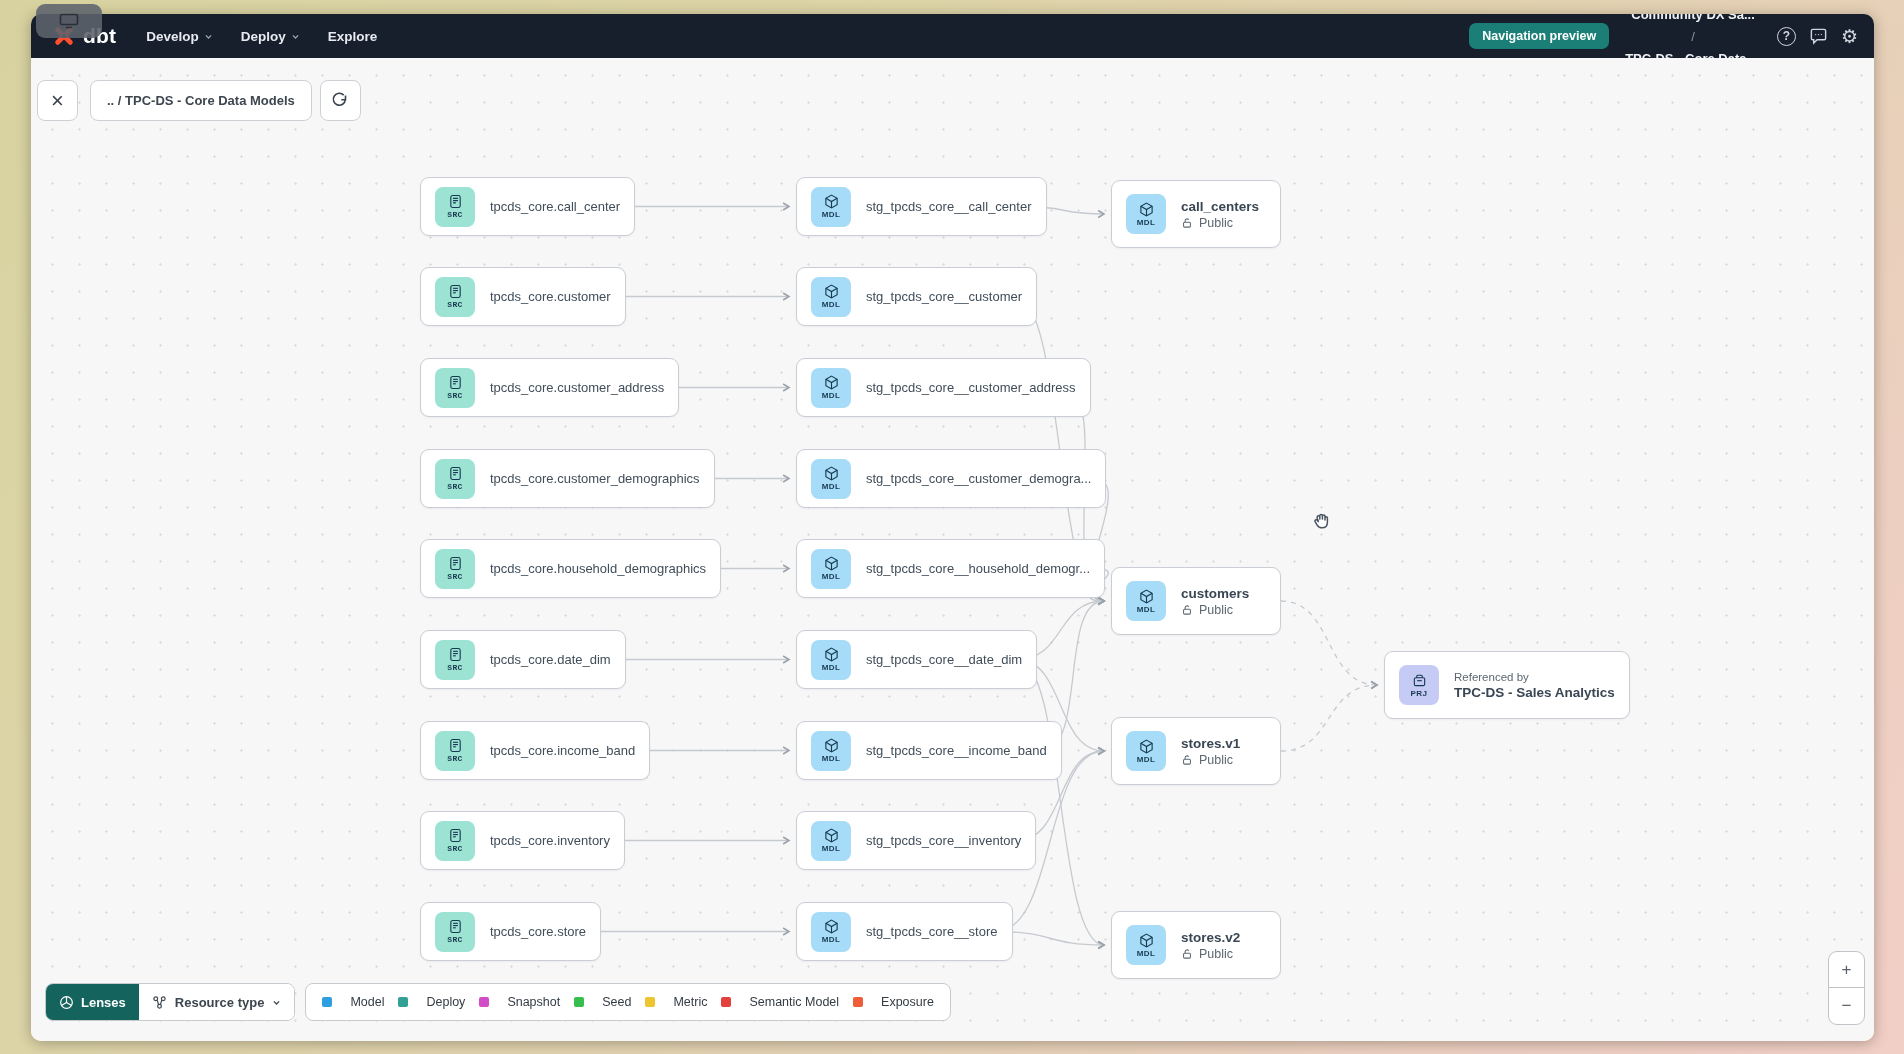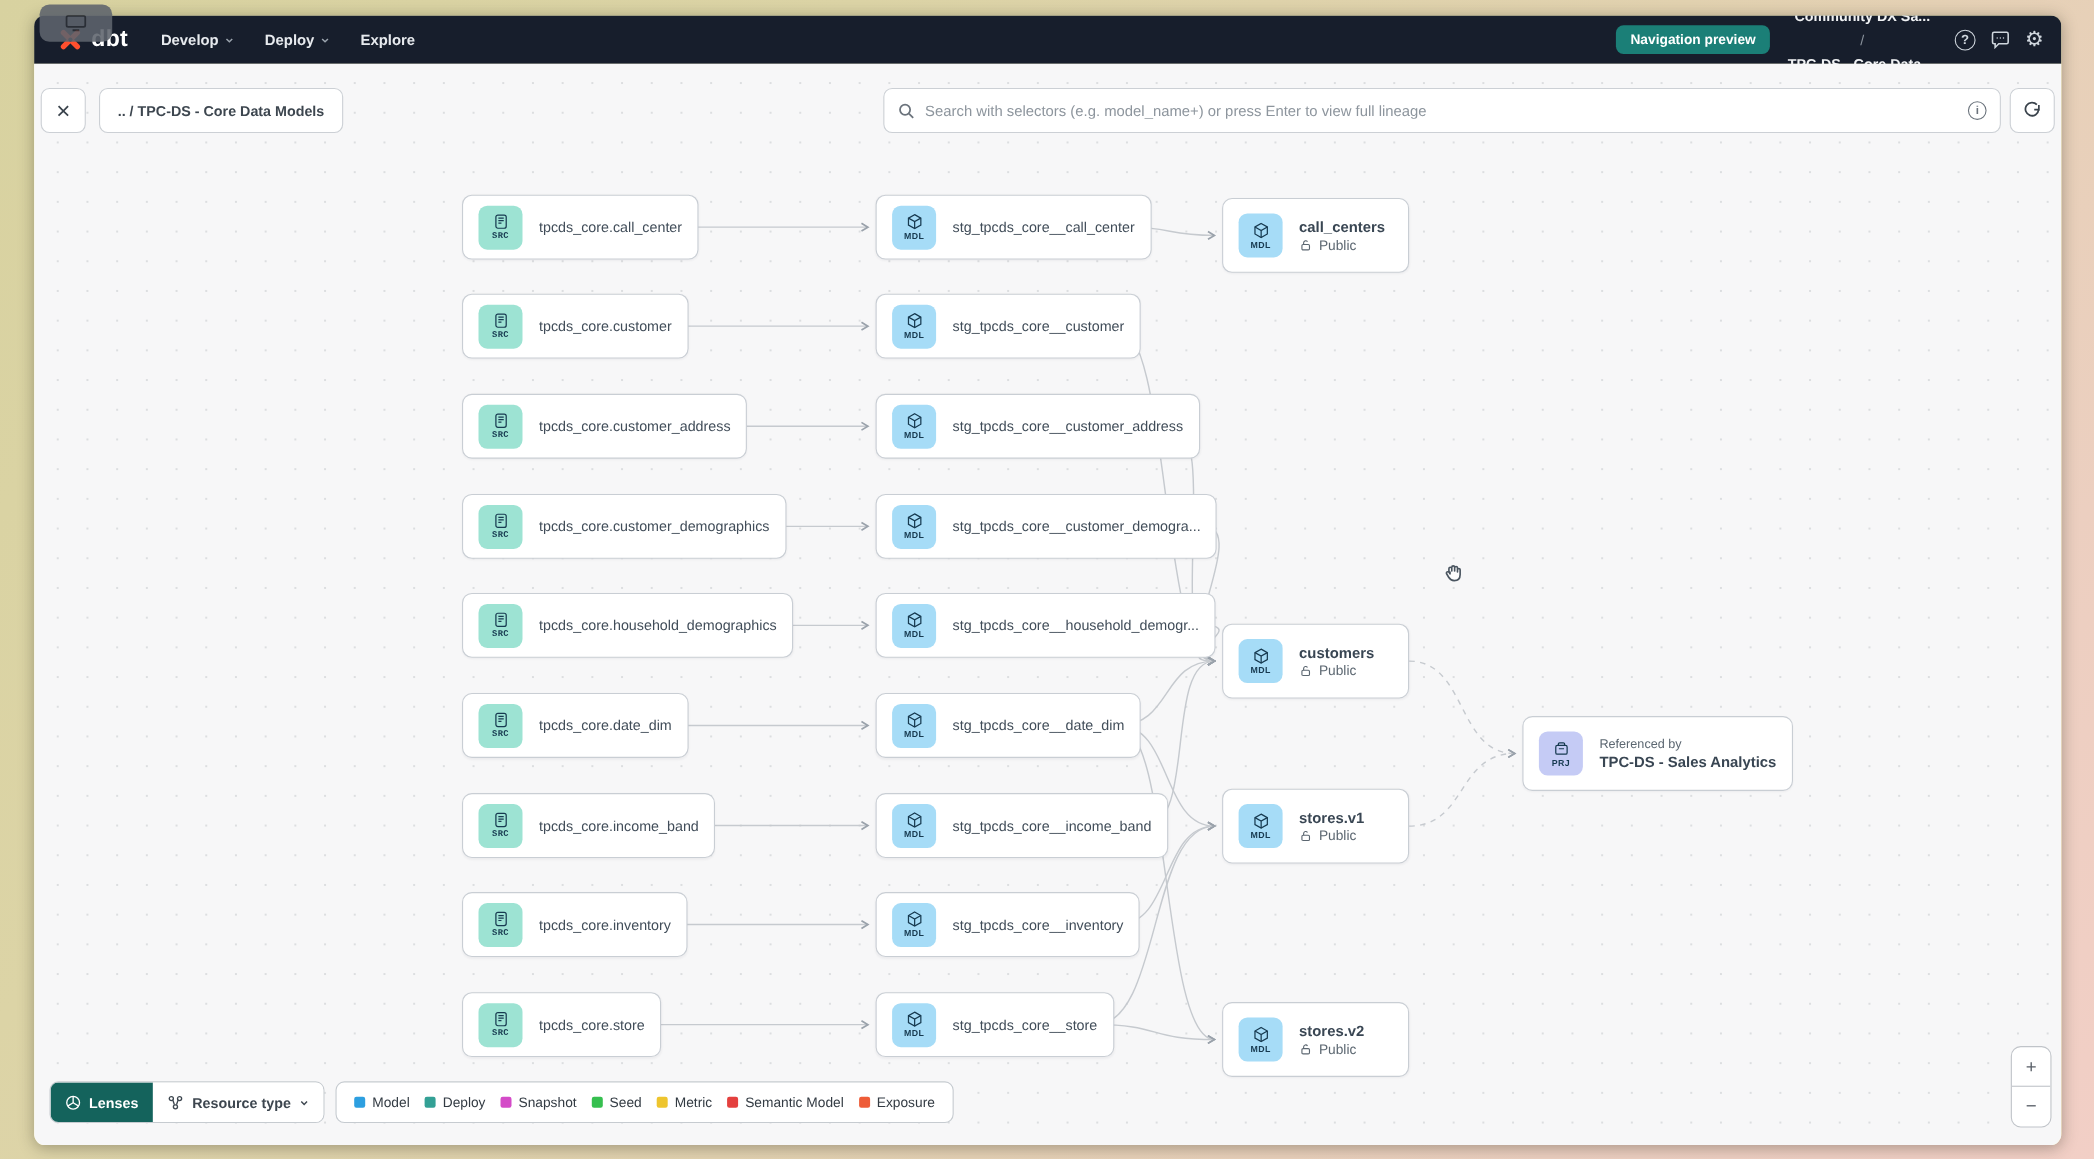--- a/index.html
+++ b/index.html
@@ -130,21 +130,21 @@
   .lenses-btn svg{ width:15px; height:15px; stroke:#fff; fill:none; stroke-width:1.3; }
   .resource-btn{
     background:#fff; color:#3d464f; display:flex; align-items:center; gap:8px;
     padding:0 13px; font-size:13px; font-weight:600; cursor:pointer; height:36px;
   }
   .resource-btn svg.rt{ width:15px; height:15px; stroke:#3d464f; fill:none; stroke-width:1.3; }
   .legend{
     background:#fff; border:1px solid #c6cbd0; border-radius:8px;
     display:flex; align-items:center; gap:14px; padding:0 16px; height:38px;
   }
-  .legend-item{ display:flex; align-items:center; gap:6px; font-size:12.5px; color:#333b43; white-space:nowrap; }
+  .legend-item{ display:flex; align-items:center; gap:18px; font-size:12.5px; color:#333b43; white-space:nowrap; }
   .swatch{ width:10px; height:10px; border-radius:2px; flex:0 0 auto; }
 
   .zoom-controls{
     position:absolute; right:9px; bottom:16px; width:37px; background:#fff;
     border:1px solid #c0c4c9; border-radius:9px; overflow:hidden; z-index:3;
     display:flex; flex-direction:column;
   }
   .zoom-btn{ height:36px; display:flex; align-items:center; justify-content:center;
     font-size:17px; color:#5a6069; cursor:pointer; }
   .zoom-btn:first-child{ border-bottom:1px solid #c0c4c9; }
@@ -246,28 +246,20 @@
         <path d="M 965 873.5 C 1024.4 873.5, 1013.6 887, 1073 887" class="edge" marker-end="url(#arrow)"></path>
         <path d="M 1250 543 C 1302.8 543, 1293.2 627, 1346 627" class="edge dashed" marker-end="url(#arrow)"></path>
         <path d="M 1250 693 C 1302.8 693, 1293.2 627, 1346 627" class="edge dashed" marker-end="url(#arrow)"></path>
       </svg>
 
     <div class="toolbar">
       <div class="sq-btn">
         <span class="close-x">×</span>
       </div>
       <div class="crumb-chip">.. / TPC-DS - Core Data Models</div>
-      <div class="searchbox">
-        <svg class="mag" viewBox="0 0 16 16">
-          <circle cx="6.8" cy="6.8" r="4.6"></circle>
-            <line x1="10.3" y1="10.3" x2="14.2" y2="14.2"></line>
-        </svg>
-        <input type="text" placeholder="Search with selectors (e.g. model_name+) or press Enter to view full lineage" style="">
-        <div class="info-circle">i</div>
-      </div>
       <div class="sq-btn refresh-btn">
         <svg viewBox="0 0 18 18">
           <path d="M14.5 3.5 v4.2 h-4.2"></path>
             <path d="M14.3 7.7 a6 6 0 1 1 -1.6-4.6"></path>
         </svg>
       </div>
     </div>
 
     <div id="nodes-layer">
         <div class="node" style="left: 389px; top: 119px; min-width: 200px; height: 59px;">

